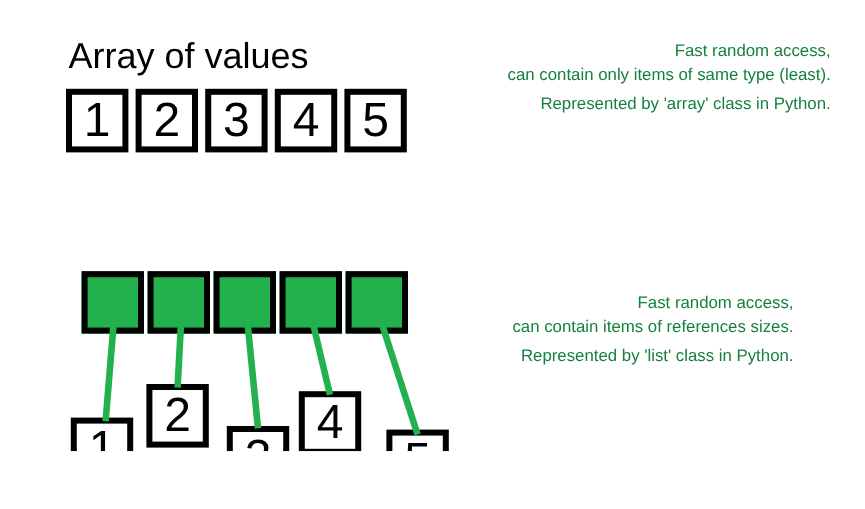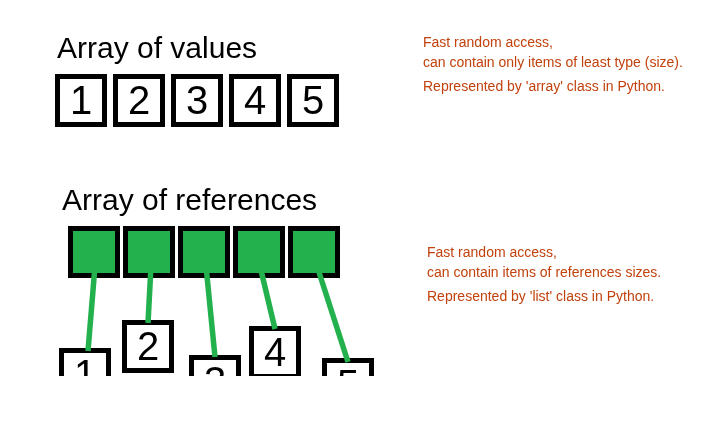--- a/index.html
+++ b/index.html
@@ -68,22 +68,23 @@
   #ref-box-1 { left: 59px;  top: 348px; }
   #ref-box-2 { left: 122px; top: 320px; }
   #ref-box-3 { left: 189px; top: 355px; }
   #ref-box-4 { left: 249px; top: 326px; }
   #ref-box-5 { left: 322px; top: 358px; }
 
   .notes {
     position: absolute;
     font-size: 14px;
     line-height: 20px;
-    color: #c2410c;
+    color: #15803d;
     white-space: nowrap;
+    text-align: right;
   }
   #values-notes { left: 423px; top: 32px; }
   #references-notes { left: 427px; top: 242px; }
   .represented { margin-top: 4px; }
 
   #pointer-lines {
     position: absolute;
     left: 0; top: 0;
     width: 721px;
     height: 424px;
@@ -116,25 +117,24 @@
     <div class="cell">
         <span>4</span>
       </div>
     <div class="cell">
         <span>5</span>
       </div>
   </div>
 
   <div class="notes" id="values-notes">
     <div>Fast random access,</div>
-    <div>can contain only items of least type (size).</div>
+    <div>can contain only items of same type (least).</div>
     <div class="represented">Represented by 'array' class in Python.</div>
   </div>
 
-  <div class="section-title" id="references-title">Array of references</div>
 
   <div class="box-row" id="pointer-array">
     <div class="pointer-slot"></div>
     <div class="pointer-slot"></div>
     <div class="pointer-slot"></div>
     <div class="pointer-slot"></div>
     <div class="pointer-slot"></div>
   </div>
 
   <div class="notes" id="references-notes">

